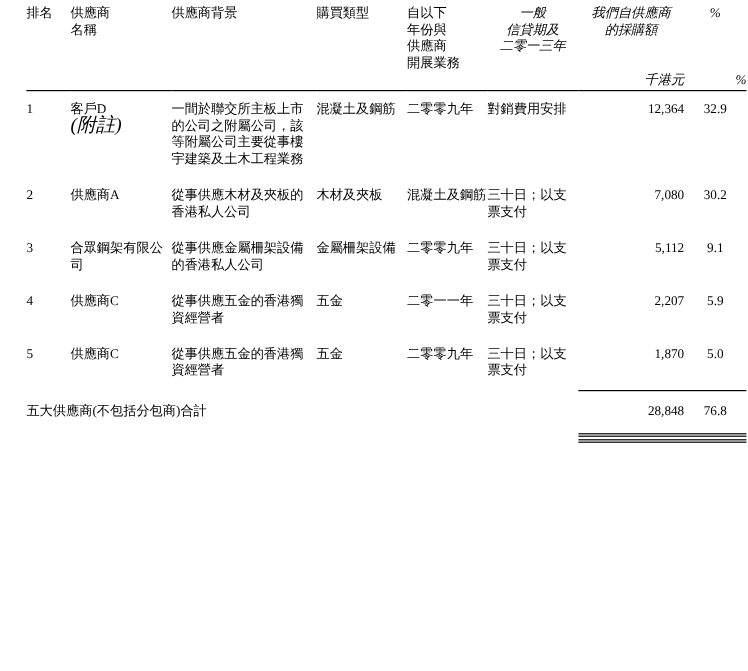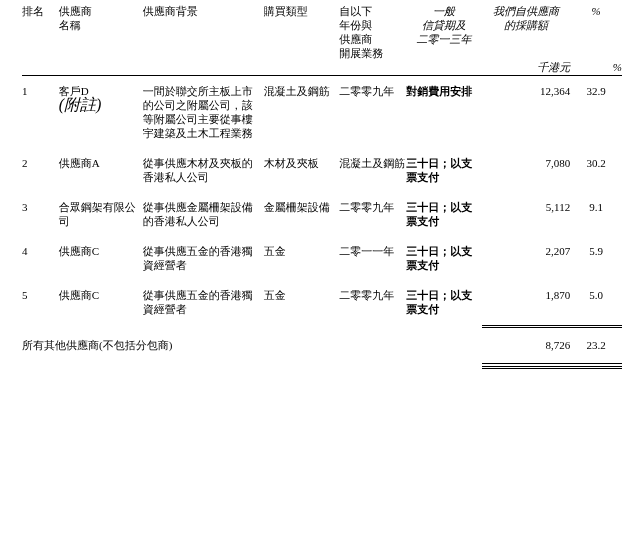--- a/index.html
+++ b/index.html
@@ -72,21 +72,21 @@
 
   tbody.body-rows td {
     padding-top: 8px;
     padding-bottom: 8px;
   }
   td.c-rank  { text-align: left; padding-left: 2px; }
   td.c-name  { padding-right: 6px; }
   td.c-bg    { padding-right: 8px; }
   td.c-type  { padding-right: 6px; }
   td.c-years { padding-right: 6px; }
-  td.c-credit{ padding-right: 6px; font-weight: bold; }
+  td.c-credit{ padding-right: 6px; }
   td.c-amount{ text-align: right; padding-right: 6px; white-space: nowrap; }
   td.c-pct   { text-align: center; padding-right: 4px; white-space: nowrap; }
 
   .note {
     font-style: italic;
     display: block;
     font-size: 16px;
   }
 
   
@@ -244,30 +244,30 @@
         <td class="c-pct">5.0</td>
       </tr>
     </tbody>
 
     <tbody>
       <tr class="rule-cellpair">
         <td colspan="6"></td>
         <td class="amt"></td>
         <td class="pct"></td>
       </tr>
+      <tr class="summary">
+        <td class="sum-label" colspan="6">五大供應商(不包括分包商)合計</td>
+        <td class="c-amount">28,848</td>
+        <td class="c-pct">76.8</td>
+      </tr>
 
       <tr class="rule-cellpair">
         <td colspan="6"></td>
         <td class="amt"></td>
         <td class="pct"></td>
-      </tr>
-      <tr class="summary">
-        <td class="sum-label" colspan="6">所有其他供應商(不包括分包商)</td>
-        <td class="c-amount">8,726</td>
-        <td class="c-pct">23.2</td>
       </tr>
 
       <tr class="rule-cellpair">
         <td colspan="6"></td>
         <td class="amt"></td>
         <td class="pct"></td>
       </tr>
       <tr class="double-rule">
         <td colspan="6"></td>
         <td class="amt"></td>

